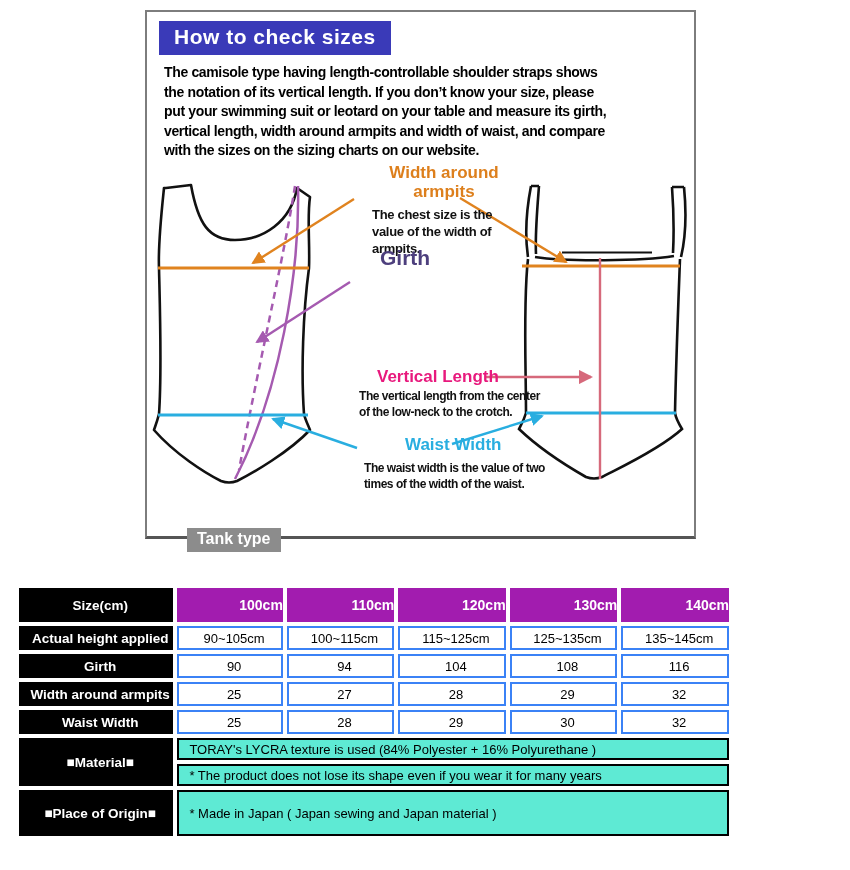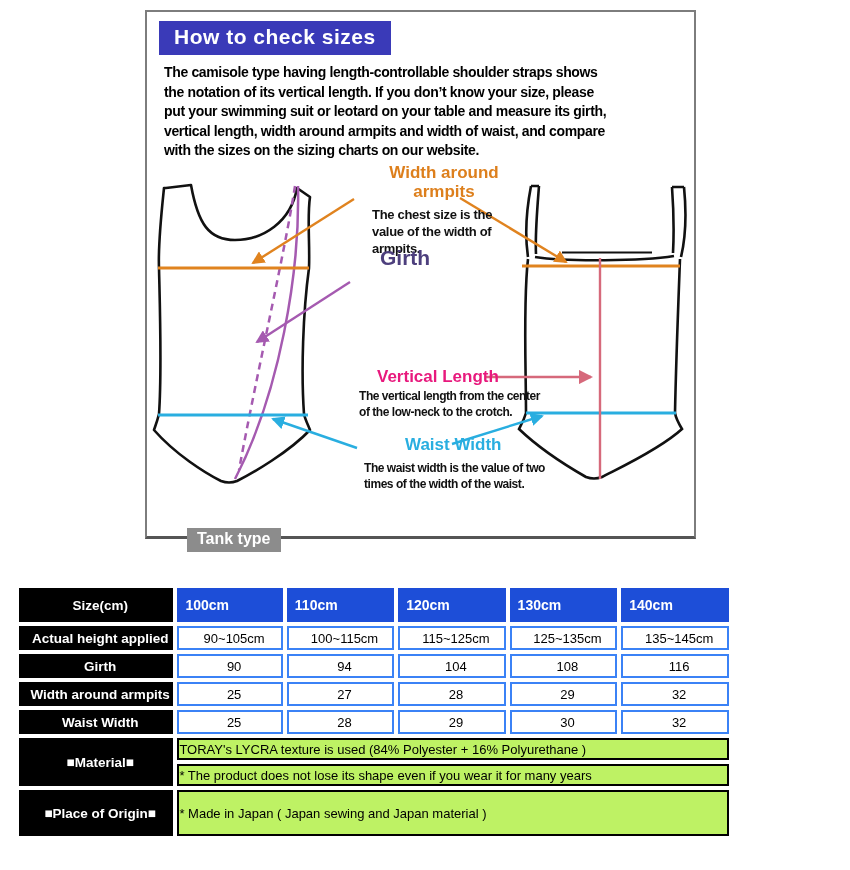--- a/index.html
+++ b/index.html
@@ -40,31 +40,31 @@
 
   
   .size-table-wrap { position:absolute; left:15px; top:584px; }
   table.size-table { border-collapse:separate; border-spacing:4px; }
   .size-table th, .size-table td { font-family:"Liberation Sans", sans-serif;padding-left:8px; }
   .size-table th.lbl {
     background:#000; color:#fff; font-weight:bold; font-size:13.5px;
     width:190px; text-align:center;
   }
   .size-table th.hdr {
-    background:#1d4ed8; color:#fff; font-weight:bold; font-size:14px;
-    width:120px; height:34px; text-align:left;
+    background:#a21caf; color:#fff; font-weight:bold; font-size:14px;
+    width:120px; height:34px; text-align:right;
   }
   .size-table th.hdr0 { height:34px; }
   .size-table td.data {
     background:#fff; border:2px solid #3b82f6; color:#000; font-size:13px;
     text-align:center; height:24px; width:120px;
   }
   .size-table td.wide {
-    background:#bef264; border:2px solid #000; color:#000; font-size:13px;
-    text-align:left; padding-left:0; height:24px;
+    background:#5eead4; border:2px solid #000; color:#000; font-size:13px;
+    text-align:left; padding-left:10px; height:24px;
   }
   .size-table tr.sub td.wide { height:22px; }
   .size-table th.tall { height:46px; }
 </style>
 </head>
 <body>
 <div class="page">
 
   <div class="panel">
 

